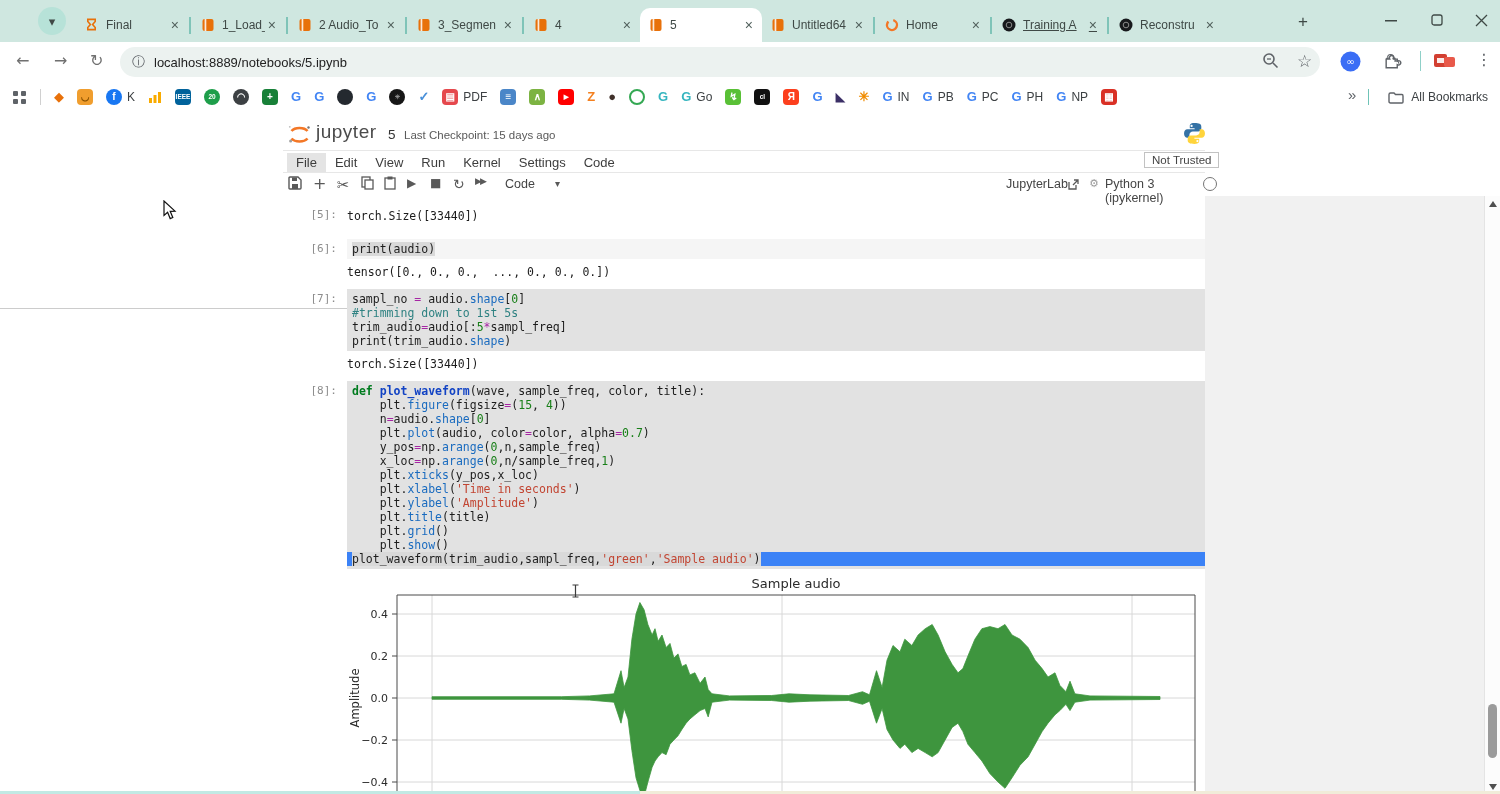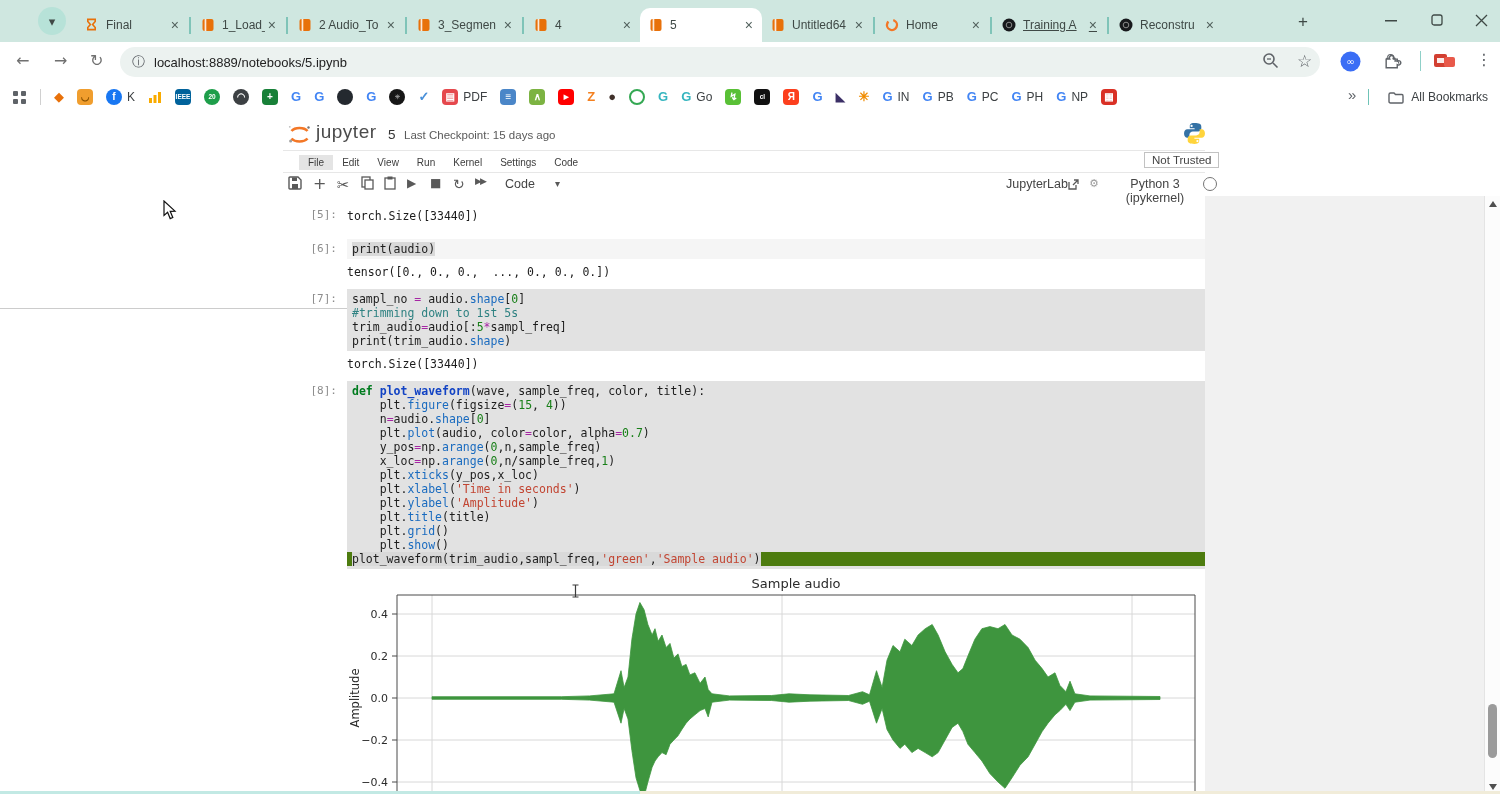--- a/index.html
+++ b/index.html
@@ -47,39 +47,39 @@
   .scrollbar{position:absolute;left:1484px;top:84px;width:16px;height:598px;background:#fcfcfc;border-left:1px solid #e4e4e4;box-sizing:border-box;}
   .sb-up{position:absolute;left:4px;top:5px;width:0;height:0;border-left:4px solid transparent;border-right:4px solid transparent;border-bottom:6px solid #505050;}
   .sb-dn{position:absolute;left:4px;bottom:4px;width:0;height:0;border-left:4px solid transparent;border-right:4px solid transparent;border-top:6px solid #505050;}
   .sb-thumb{position:absolute;left:3px;top:508px;width:9px;height:54px;border-radius:5px;background:#9b9b9b;}
   .nbheader{position:absolute;left:283px;top:8px;width:922px;height:30px;}
   .brand{position:absolute;left:33px;top:1px;font-size:19px;color:#4b4b4b;letter-spacing:.5px;}
   .fname{position:absolute;left:105px;top:7px;font-size:13.5px;color:#333;}
   .chkpt{position:absolute;left:121px;top:9px;font-size:11.5px;color:#5a5a5a;}
   .pylogo{position:absolute;left:900px;top:2px;}
   .hdiv{position:absolute;left:283px;width:922px;height:0;border-top:1px solid #e7e7e7;}
-  .menubar{position:absolute;left:287px;top:40px;height:20px;display:flex;align-items:center;font-size:10px;color:#3d3d3d;margin-left:12px;}
+  .menubar{position:absolute;left:287px;top:40px;height:20px;display:flex;align-items:center;font-size:13px;color:#3d3d3d;}
   .menuitem{padding:2px 9px;}
   .menuitem.hl{background:#e4e4e4;}
   .trust{position:absolute;left:1144px;top:40px;font-size:11.5px;color:#444;border:1px solid #c2c2c2;padding:1px 7px;background:#fff;}
   .nbtoolbar{position:absolute;left:283px;top:62px;width:922px;height:22px;}
   .tbic{position:absolute;top:2px;color:#595959;font-size:13px;font-family:"DejaVu Sans",sans-serif;}
   .tbtext{position:absolute;top:3px;font-size:12.5px;color:#444;}
   .kcircle{position:absolute;left:920px;top:3px;width:12px;height:12px;border:1.5px solid #757575;border-radius:50%;}
   .botline{position:absolute;left:0;top:196px;width:1205px;border-top:1px solid #cccccc;}
   
   .cells{position:absolute;left:283px;top:93px;width:922px;}
   .cellrow{display:flex;}
   .prompt{width:64px;flex:0 0 64px;text-align:right;padding:3px 10px 0 0;box-sizing:border-box;
           font:11px "DejaVu Sans Mono",monospace;color:#8c8c8c;}
   .input{flex:1;padding:3px 0 3px 5px;font:11.5px/14px "DejaVu Sans Mono",monospace;white-space:pre;color:#1c1c1c;}
   .bg-light{background:#f5f5f5;}
   .bg-gray{background:#e2e2e2;}
   .codeline{height:14px;}
-  .codeline.lightline{background:#4d7c0f;margin-left:-5px;padding-left:5px;}
+  .codeline.lightline{background:#3b82f6;margin-left:-5px;padding-left:5px;}
   .selspan{background:#d9d9d9;}
   .outrow{margin:5px 8px 0 64px;font:11.5px/16px "DejaVu Sans Mono",monospace;color:#1c1c1c;white-space:pre;}
   .tk-k{color:#007b1f;font-weight:bold;}
   .tk-d{color:#1243c4;font-weight:bold;}
   .tk-b{color:#1a6bbf;}
   .tk-n{color:#177f17;}
   .tk-o{color:#a626a4;}
   .tk-c{color:#2f8282;}
   .tk-s{color:#c24532;}
   .tk-t{color:#1c1c1c;}
@@ -483,21 +483,21 @@
       <span class="tbtext" style="left:222px;">Code</span>
       <span class="tbic" style="left:272px;top:4px;font-size:10px;">▾</span>
       <span class="tbtext" style="left:723px;">JupyterLab</span>
       <span class="tbic" style="left:785px;top:4px;">
         <svg width="11" height="11">
             <path d="M1 3v7h7V6" fill="none" stroke="#595959" stroke-width="1.3"></path>
             <path d="M5 6 L10 1 M6 1h4v4" fill="none" stroke="#595959" stroke-width="1.3"></path>
           </svg>
       </span>
       <span class="tbic" style="left:806px;top:3px;font-size:11px;color:#9a9a9a;">⚙</span>
-      <span class="tbtext" style="left:822px;text-align:center;">Python 3 (ipykernel)</span>
+      <span class="tbtext" style="left:822px;">Python 3 (ipykernel)</span>
       <span class="kcircle"></span>
     </div>
 
     <div class="botline"></div>
 
     <div class="cells" id="cells">
         <div class="cell" id="cell-5" style="margin-bottom: 15px;">
           <div class="cellrow">
             <div class="prompt">[5]:</div>
             <div class="outrow" style="margin:3px 0 0 0;">torch.Size([33440])</div>

